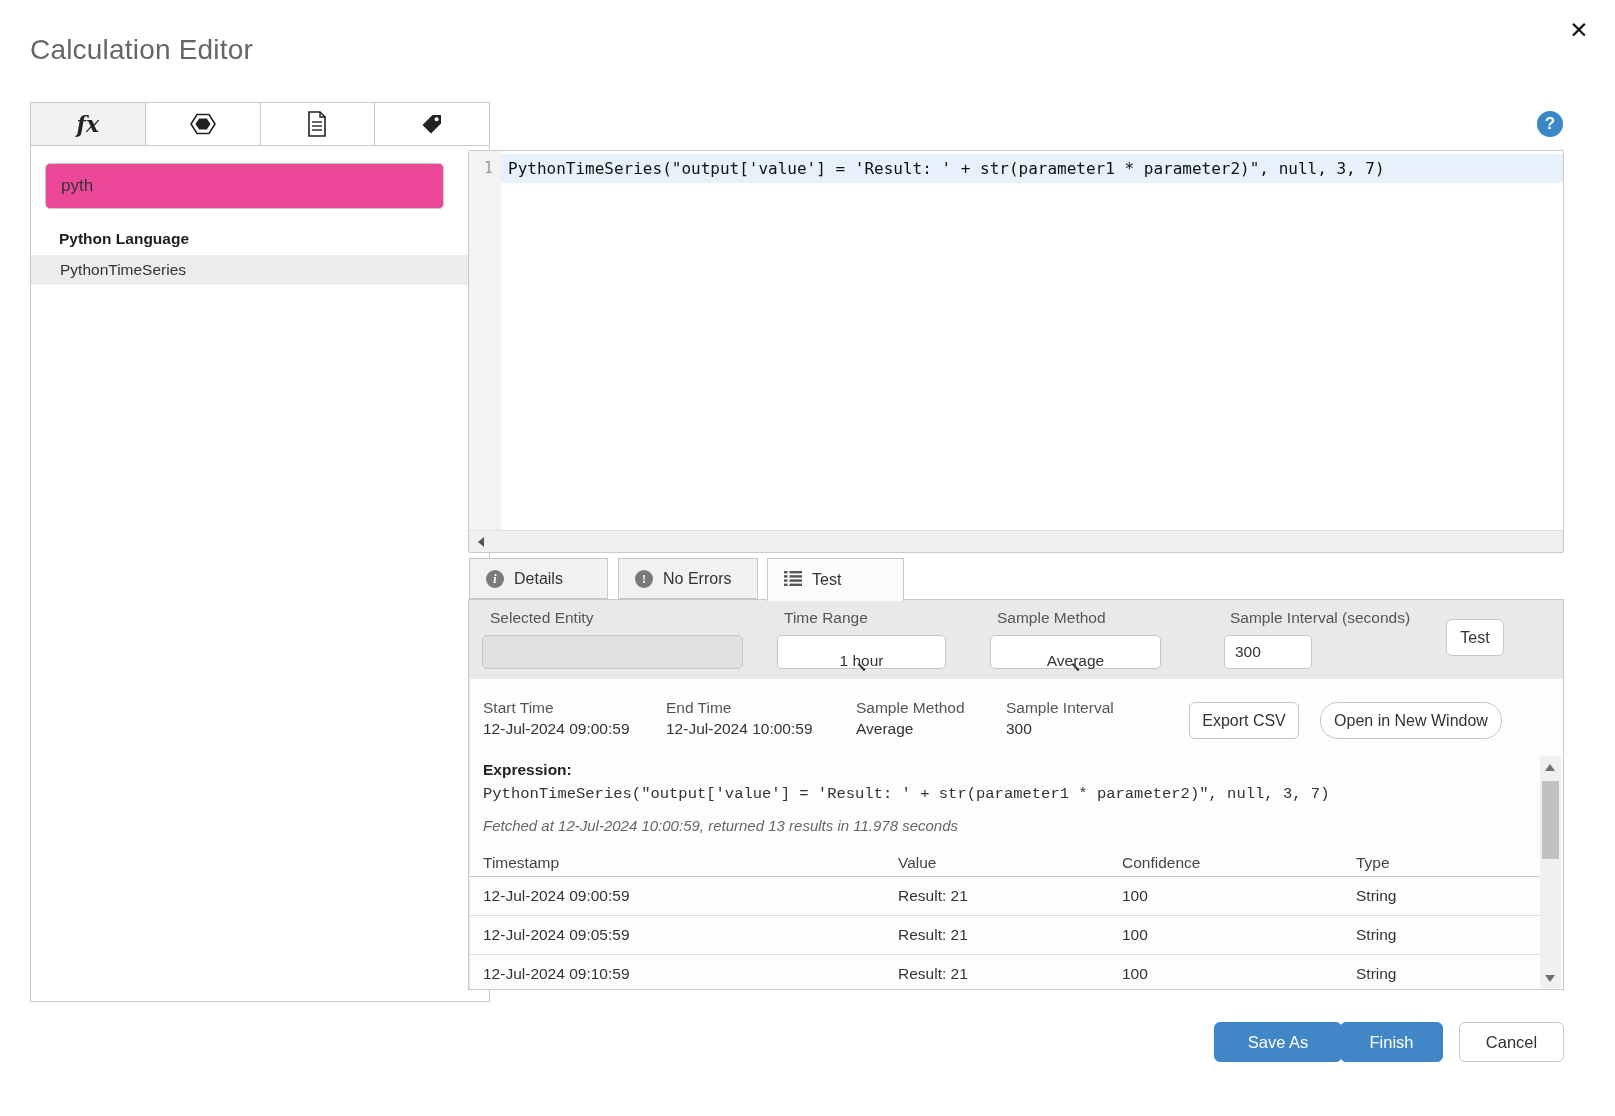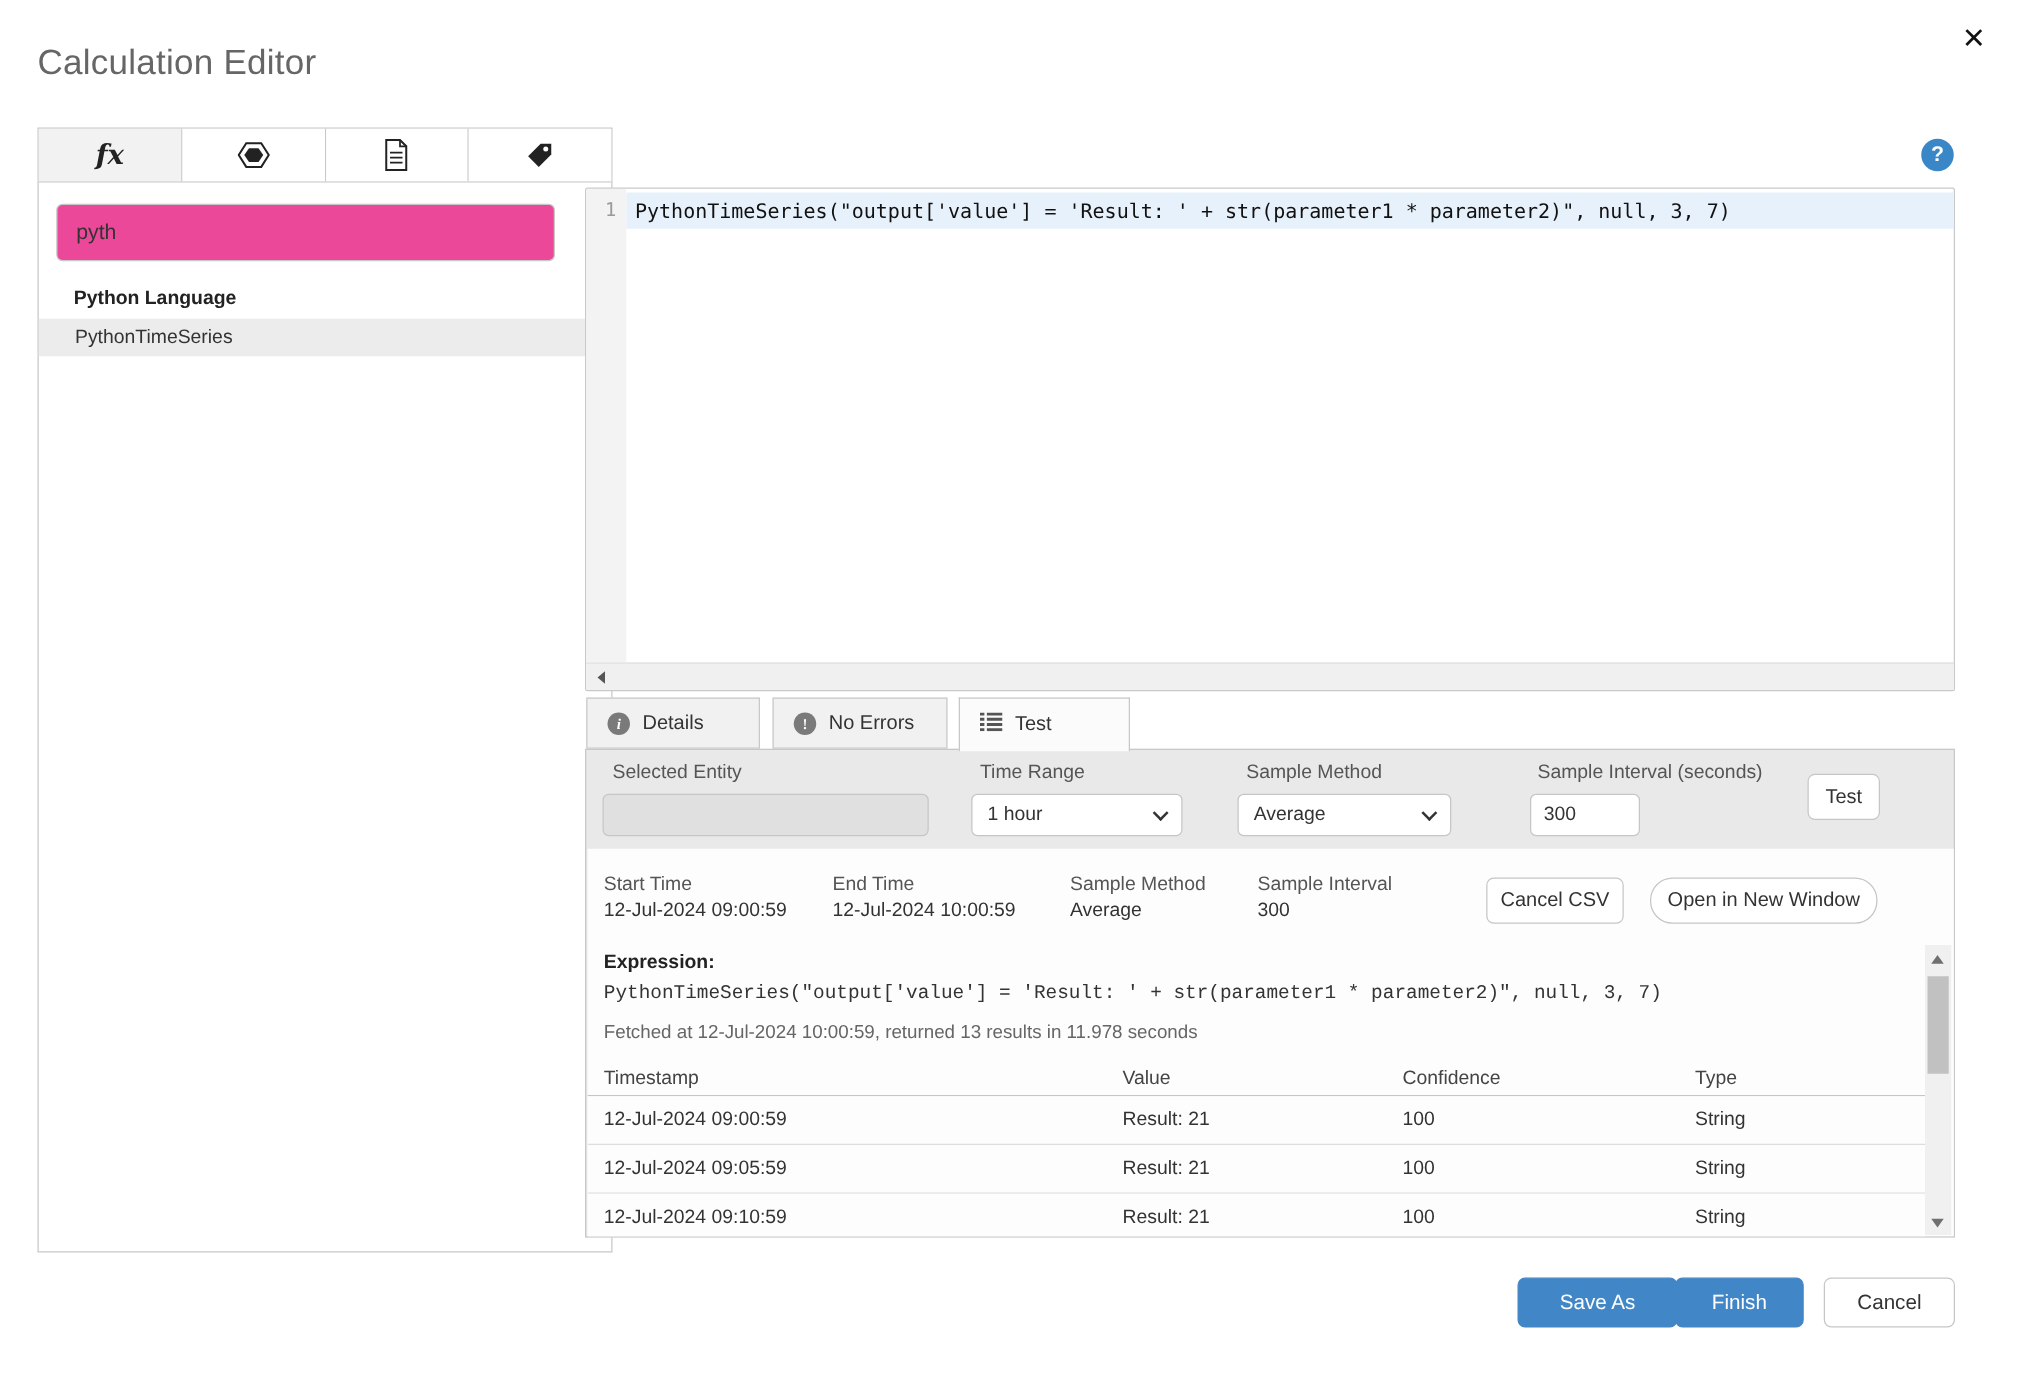--- a/index.html
+++ b/index.html
@@ -47,33 +47,33 @@
     font-size:12px; font-weight:bold; font-family:"Liberation Serif", serif; }
   .circle-ic.italic { font-style:italic; }
 
   
   .test-panel { position:absolute; left:468px; top:599px; width:1096px; height:391px; background:#e9e9e9; border:1px solid #c8c8c8; z-index:1; }
   .tp-label { position:absolute; font-size:15.5px; color:#555; }
   .tp-input, .tp-select { position:absolute; height:34px; border:1px solid #c6c6c6; border-radius:5px; background:#fff;
     font-size:15.5px; color:#333; font-family:"Liberation Sans", sans-serif; }
   .tp-input { padding:0 10px; outline:none; }
   .tp-input:disabled { background:#e0e0e0; }
-  .tp-select { display:flex; align-items:center; justify-content:space-between; padding:1px 12px; cursor:pointer; }
+  .tp-select { display:flex; align-items:center; justify-content:space-between; padding:16px 12px; cursor:pointer;flex-direction:column; }
   .chev { width:9px; height:9px; border-right:2px solid #333; border-bottom:2px solid #333; transform:rotate(45deg); margin-top:-4px; }
   .btn { border:1px solid #c6c6c6; border-radius:6px; background:#fff; font-size:16px; color:#333;
     font-family:"Liberation Sans", sans-serif; cursor:pointer; }
 
   
   .results-box { position:absolute; left:1px; top:79px; width:1093px; height:310px; background:#fdfdfd; overflow:hidden; }
   .ri-label { position:absolute; top:20px; font-size:15.5px; color:#555; }
   .ri-value { position:absolute; top:41px; font-size:15.5px; color:#333; }
   .rb-btn { position:absolute; top:23px; height:37px; }
   .expr-label { position:absolute; left:13px; top:82px; font-size:15.5px; font-weight:bold; color:#222; }
   .expr-code { position:absolute; left:13px; top:106px; font-family:"Liberation Mono", monospace; font-size:15.5px; color:#333; white-space:nowrap; }
-  .fetched { position:absolute; left:13px; top:138px; font-size:15px; color:#666; }
+  .fetched { position:absolute; left:13px; top:138px; font-size:15px; font-style:italic; color:#666; }
 
   .tbl-head { position:absolute; left:0; top:170px; width:1070px; height:28px; display:grid;
     grid-template-columns:415px 224px 234px 1fr; align-items:center; padding-left:13px;
     font-size:15.5px; color:#444; border-bottom:1px solid #c5c5c5; }
   .tbl-rows { position:absolute; left:0; top:198px; width:1070px; }
   .trow { display:grid; grid-template-columns:415px 224px 234px 1fr; align-items:center; padding-left:13px;
     height:39px; font-size:15.5px; color:#333; border-bottom:1px solid #ddd; background:#fdfdfd; }
 
   
   .vscroll { position:absolute; right:2px; top:77px; width:21px; height:232px; background:#f0f0f0; }
@@ -195,21 +195,21 @@
     <div class="results-box">
       <span class="ri-label" style="left:13px;">Start Time</span>
       <span class="ri-value" style="left:13px;">12-Jul-2024 09:00:59</span>
       <span class="ri-label" style="left:196px;">End Time</span>
       <span class="ri-value" style="left:196px;">12-Jul-2024 10:00:59</span>
       <span class="ri-label" style="left:386px;">Sample Method</span>
       <span class="ri-value" style="left:386px;">Average</span>
       <span class="ri-label" style="left:536px;">Sample Interval</span>
       <span class="ri-value" style="left:536px;">300</span>
 
-      <button class="btn rb-btn" style="left:719px; width:110px;">Cancel CSV</button>
+      <button class="btn rb-btn" style="left:719px; width:110px;">Export CSV</button>
       <button class="btn rb-btn" style="left:850px; width:182px;border-radius:18px;">Open in New Window</button>
 
       <span class="expr-label">Expression:</span>
       <span class="expr-code">PythonTimeSeries("output['value'] = 'Result: ' + str(parameter1 * parameter2)", null, 3, 7)</span>
       <span class="fetched">Fetched at 12-Jul-2024 10:00:59, returned 13 results in 11.978 seconds</span>
 
       <div class="tbl-head">
           <span>Timestamp</span>
           <span>Value</span>
           <span>Confidence</span>

